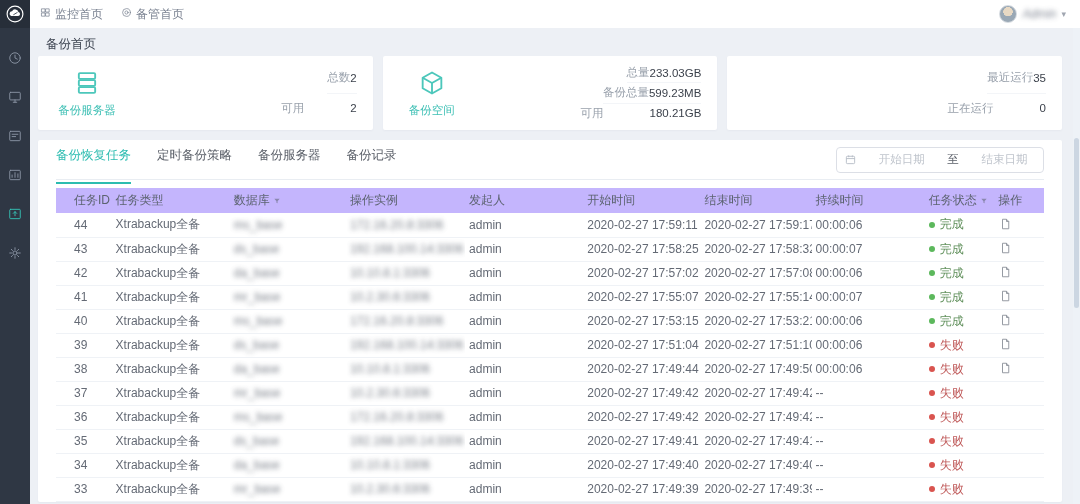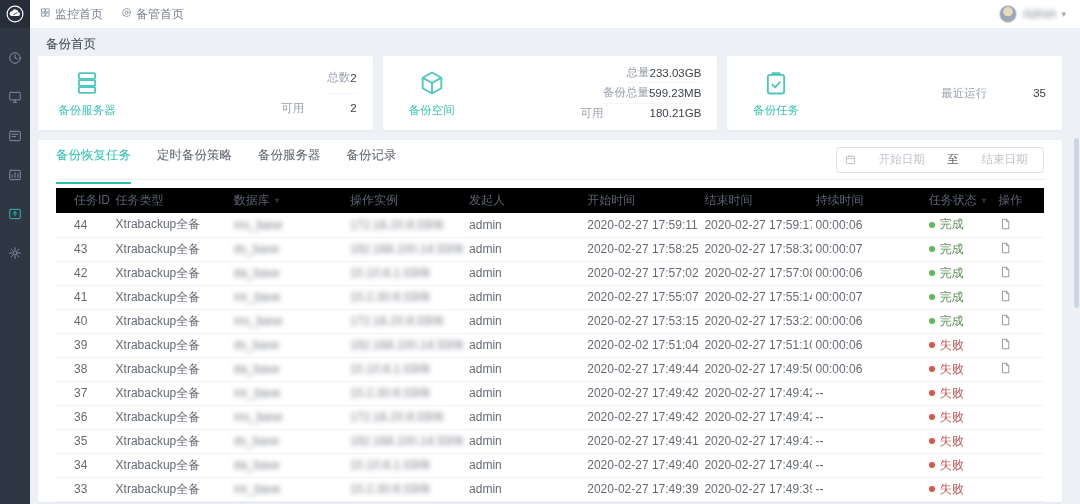--- a/index.html
+++ b/index.html
@@ -51,21 +51,21 @@
   .tabs { display:flex; gap:26px; height:48px; }
   .tab { line-height:39px; font-size:12.5px; color:#5a5f68; cursor:pointer; border-bottom:2px solid transparent; }
   .tab.active { color:#2cbcb0; border-bottom-color:#2cbcb0; }
   .date-range { width:208px; height:26px; border:1px solid #dcdfe6; border-radius:4px; background:#fff; display:flex; align-items:center; padding:0 8px; gap:15px; cursor:text; }
   .date-range svg { width:11px; height:11px; color:#b6bcc6; flex:0 0 11px; }
   .dr-ph { color:#bfc4cc; font-size:11.5px; flex:1; text-align:center; }
   .dr-sep { color:#5a5f68; font-size:11.5px; }
 
   
   table { width:100%; border-collapse:collapse; table-layout:fixed; margin-top:8px; }
-  thead th { background:#000000; height:25px; text-align:left; font-weight:normal; color:#5c6370; font-size:12px; padding:0 4px; white-space:nowrap; }
+  thead th { background:#c4b5fd; height:25px; text-align:left; font-weight:normal; color:#5c6370; font-size:12px; padding:0 4px; white-space:nowrap; }
   thead th:first-child { padding-left:18px; }
   tbody td { height:24px; border-bottom:1px solid #eff2f6; color:#646a75; font-size:12px; padding:0 4px; white-space:nowrap; overflow:hidden; }
   tbody td:first-child { padding-left:18px; }
   tbody tr:last-child td { border-bottom:none; }
   .masked { filter:blur(2.5px); opacity:.85; }
   .th-filter { display:inline-block; vertical-align:middle; margin-left:3px; opacity:.55; }
   .th-filter svg { width:8px; height:8px; }
   .status { display:flex; align-items:center; gap:5px;text-align:center; }
   .dot { width:6px; height:6px; border-radius:50%; display:inline-block; }
   .st-success .dot { background:#5cb85c; }
@@ -201,32 +201,28 @@
                 <span class="cl">备份总量</span>
                 <span class="cv">599.23MB</span>
               </div>
               <div class="crow">
                 <span class="cl">可用</span>
                 <span class="cv">180.21GB</span>
               </div>
             </div>
           </div>
           <div class="card">
-            <div class="card-ico">
-              <span class="icon"><svg viewBox="0 0 24 24" fill="none" stroke="#4cc7bb" stroke-width="1.6" stroke-linecap="round" stroke-linejoin="round">
-                  <rect x="5" y="5" width="14" height="16" rx="2"></rect>
-                  <path d="M9 5V3.5h6V5"></path>
-                  <path d="M9 13.5l2.3 2.3 4-4.5"></path>
-                </svg></span>
-              <div class="card-label">备份任务</div>
-            </div>
             <div class="card-rows">
               <div class="crow">
                 <span class="cl">最近运行</span>
                 <span class="cv">35</span>
+              </div>
+              <div class="crow">
+                <span class="cl">正在运行</span>
+                <span class="cv">0</span>
               </div>
             </div>
           </div>
         </div>
 
       <div class="panel">
         <div class="panel-head">
           <div class="tabs" id="tabs">
               <div class="tab active">备份恢复任务</div>
               <div class="tab">定时备份策略</div>
@@ -385,21 +381,21 @@
                       <path d="M13 2.5V7h4.5"></path>
                     </svg>
                   </span></td>
               </tr>
               <tr>
                 <td><span>39</span></td>
                 <td><span>Xtrabackup全备</span></td>
                 <td><span class="masked">ds_base</span></td>
                 <td><span class="masked">192.168.100.14:3306</span></td>
                 <td><span>admin</span></td>
-                <td><span>2020-02-02 17:51:04</span></td>
+                <td><span>2020-02-27 17:51:04</span></td>
                 <td><span>2020-02-27 17:51:10</span></td>
                 <td><span>00:00:06</span></td>
                 <td>
                   <span class="status st-fail">
                     <span class="dot"></span>
                     <span class="st-text">失败</span>
                   </span>
                 </td>
                 <td><span class="log-btn">
                     <svg viewBox="0 0 22 24" fill="none" stroke="currentColor" stroke-width="1.8">

